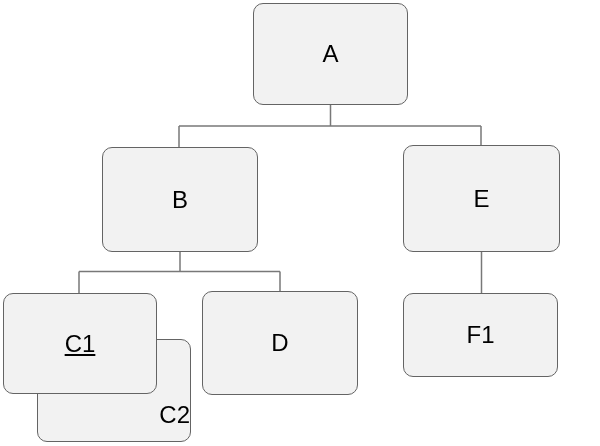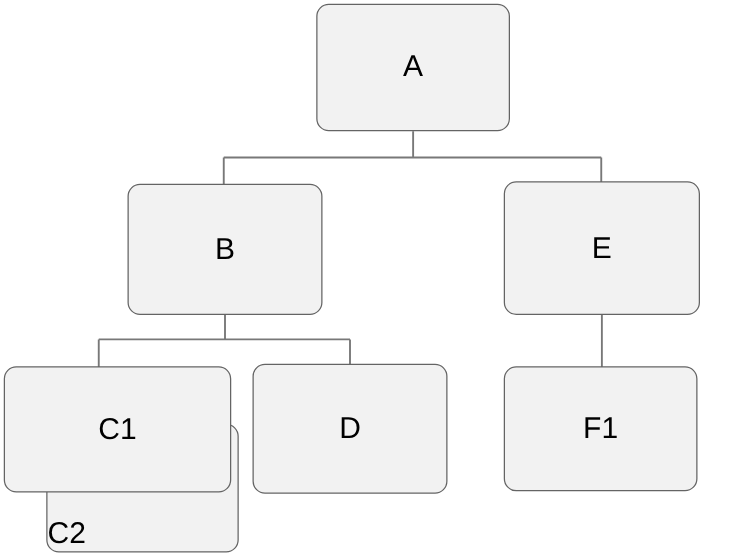--- a/index.html
+++ b/index.html
@@ -43,30 +43,29 @@
     z-index: 2;
   }
   .node.behind { z-index: 1; }
   .node-label { display: block; }
   
   .node.behind .node-label {
     position: absolute;
     left: 0; right: 0;
     top: 75px;
     transform: translateY(-50%);
-    text-align: left;
-    margin-top: 12px;
+    text-align: right;
   }
   #node-a  { left: 253px; top:   3px; width: 155px; height: 102px; }
   #node-b  { left: 102px; top: 147px; width: 156px; height: 105px; }
   #node-e  { left: 403px; top: 145px; width: 157px; height: 107px; }
-  #node-c1 { left:   3px; top: 293px; width: 182px; height: 101px; }
+  #node-c1 { left:   3px; top: 293px; width: 154px; height: 101px; text-decoration: underline; }
   #node-c2 { left:  37px; top: 339px; width: 154px; height: 103px; }
   #node-d  { left: 202px; top: 291px; width: 156px; height: 104px; }
-  #node-f1 { left: 403px; top: 293px; width: 155px; height: 100px; justify-content: center; }
+  #node-f1 { left: 403px; top: 293px; width: 155px; height: 84px; justify-content: center; }
   #node-f2 { left: 443px; top: 338px; width: 153px; height: 102px; }
 </style>
 </head>
 <body>
 
 <div id="canvas">
 
   <svg id="connectors" viewBox="0 0 600 446" xmlns="http://www.w3.org/2000/svg">
     <path d="M330.5 105 L330.5 126 M179 126 L481 126 M179 126 L179 148 M481 126 L481 146" fill="none" stroke="var(--connector)" stroke-width="1.5"></path>
     <path d="M180 252 L180 271.5 M79 271.5 L280 271.5 M79 271.5 L79 294 M280 271.5 L280 292" fill="none" stroke="var(--connector)" stroke-width="1.5"></path>

